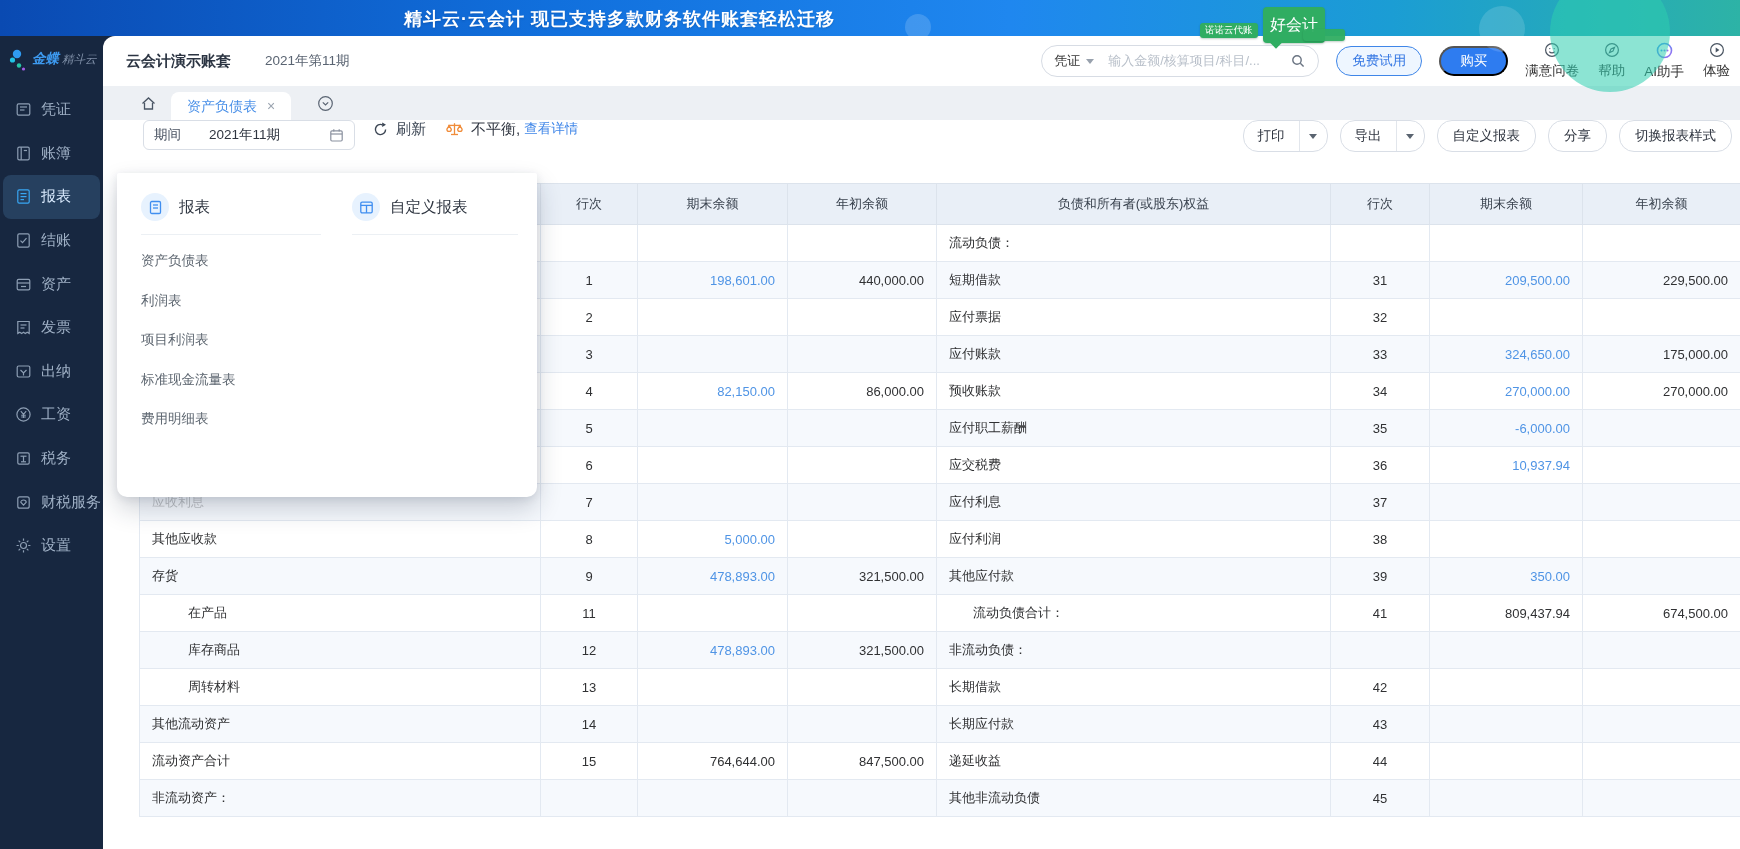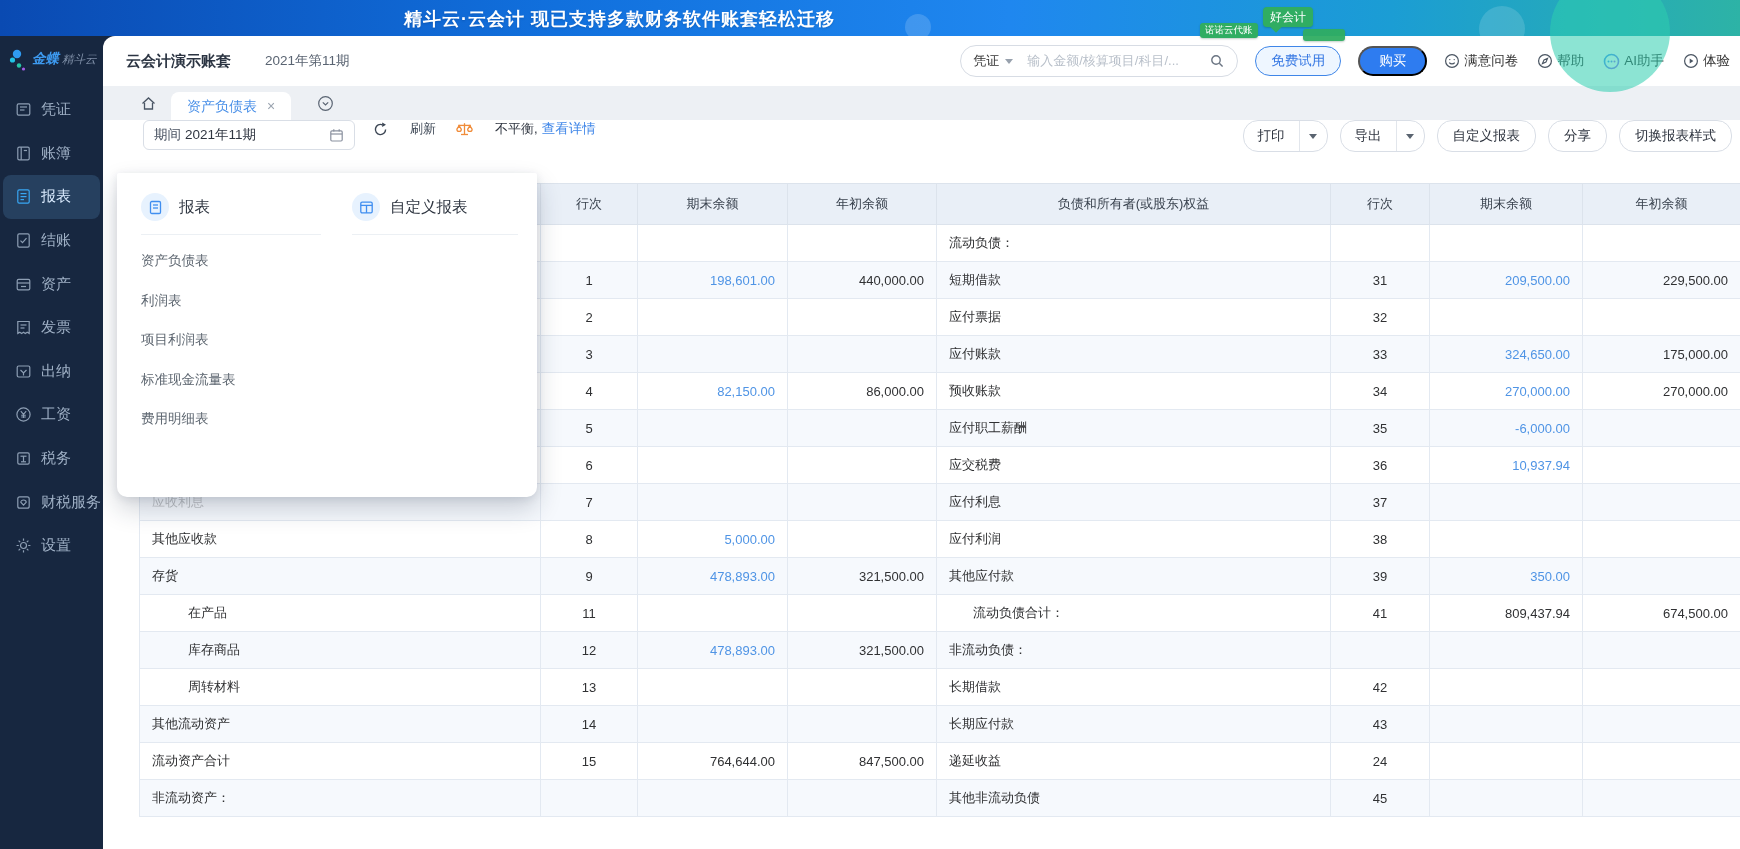--- a/index.html
+++ b/index.html
@@ -7,21 +7,21 @@
           font-family:"Liberation Sans","DejaVu Sans",sans-serif;-webkit-font-smoothing:antialiased;}
   
   .banner{height:36px;background:linear-gradient(90deg,#0a4ab2 0%,#1170dd 32%,#1f87ef 58%,#1b9dd4 80%,#2db3a6 100%);
           position:relative;overflow:visible;z-index:30;}
   .banner .blob1{position:absolute;right:70px;top:-28px;width:120px;height:120px;border-radius:50%;background:rgba(46,205,175,.55);}
   .banner .blob2{position:absolute;right:215px;top:6px;width:46px;height:46px;border-radius:50%;background:rgba(255,255,255,.14);}
   .banner .blob3{position:absolute;left:905px;top:14px;width:26px;height:26px;border-radius:50%;background:rgba(255,255,255,.16);}
   .banner-text{position:absolute;left:404px;top:7px;color:#fff;font-size:18px;font-weight:bold;letter-spacing:1px;white-space:nowrap;text-shadow:0 1px 2px rgba(0,40,90,.25);}
   .badge{position:absolute;background:#30ad62;color:#fff;border-radius:3px;display:flex;align-items:center;justify-content:center;box-shadow:0 1px 2px rgba(0,60,30,.25);z-index:31;}
   .badge.b1{left:1200px;top:23px;height:15px;padding:0 5px;font-size:9.5px;}
-  .badge.b2{left:1263px;top:7px;height:20px;padding:0 7px;font-size:12px;border-radius:4px;}
+  .badge.b2{left:1263px;top:7px;height:20px;padding:8px 7px;font-size:16px;border-radius:4px;}
   .badge.b2::after{content:"";position:absolute;left:9px;bottom:-4px;width:8px;height:8px;background:#30ad62;transform:rotate(45deg);}
   .badge.b3{left:1303px;top:29px;width:42px;height:12px;border-radius:3px;opacity:.95;}
   
   .body{display:flex;height:813px;}
   .sidebar{width:103px;background:#172740;flex-shrink:0;color:#9fb0c5;position:relative;z-index:5;}
   .logo{height:46px;display:flex;align-items:center;padding-left:8px;}
   .logo .brand{font-size:13.5px;font-weight:bold;font-style:italic;color:#3d9af0;margin-left:2px;}
   .logo .prod{font-size:11.5px;font-style:italic;color:#7e8ea6;margin-left:3px;}
   .nav{padding-top:6px;}
   .nav-item{height:43.6px;display:flex;align-items:center;gap:9px;padding-left:15px;font-size:15px;cursor:pointer;color:#9fb0c5;}
@@ -33,35 +33,35 @@
   .apph{height:50px;background:#fff;border-top-left-radius:12px;display:flex;align-items:center;padding:0 10px 0 23px;}
   .acct{font-size:15px;font-weight:bold;color:#2b3442;}
   .period{font-size:13.5px;color:#5a6472;margin-left:34px;}
   .hright{margin-left:auto;display:flex;align-items:center;gap:17px;}
   .searchbox{width:278px;height:32px;border:1px solid #d7dce4;border-radius:17px;display:flex;align-items:center;padding:0 12px;box-sizing:border-box;}
   .searchbox .cat{font-size:13px;color:#333;}
   .searchbox .caret{width:0;height:0;border-left:4px solid transparent;border-right:4px solid transparent;border-top:5px solid #98a1ad;margin-left:6px;}
   .searchbox .ph{font-size:13px;color:#b9c0ca;margin-left:14px;flex:1;white-space:nowrap;overflow:hidden;}
   .btn-trial{height:30px;padding:0 15px;border:1px solid #3f86e8;border-radius:16px;background:#eef6ff;color:#3577e3;font-size:13.5px;display:flex;align-items:center;cursor:pointer;}
   .btn-buy{height:30px;padding:0 19px;border-radius:16px;background:#2e7cf0;color:#fff;font-size:13.5px;display:flex;align-items:center;cursor:pointer;}
-  .hlink{display:flex;align-items:center;gap:4px;font-size:13.5px;color:#333;cursor:pointer;white-space:nowrap;}
+  .hlink{display:flex;align-items:center;gap:4px;font-size:13.5px;color:#333;cursor:pointer;white-space:nowrap;flex-direction:column;}
   
   .tabstrip{height:34px;background:#edf0f4;display:flex;align-items:flex-end;padding-left:22px;position:relative;}
   .tab-home{width:46px;height:34px;display:flex;align-items:center;justify-content:center;color:#4a5564;cursor:pointer;}
   .tab{padding:0 19px;height:34px;line-height:34px;font-size:14px;color:#3c4654;cursor:pointer;white-space:nowrap;}
   .tab.active{height:28px;line-height:28px;background:#fff;color:#4a90e8;border-radius:8px 8px 0 0;display:flex;align-items:center;gap:10px;padding:0 16px;}
   .tab .close{color:#9aa3af;font-size:14px;cursor:pointer;}
   .tab-more{margin-left:26px;height:34px;display:flex;align-items:center;color:#5a6472;cursor:pointer;}
   
   .content{flex:1;background:#fff;position:relative;overflow:hidden;}
   .toolbar{position:absolute;left:0;right:0;top:0;height:63px;display:flex;align-items:flex-start;padding:0 8px 0 40px;box-sizing:border-box;background:#fff;}
   .periodbox{width:212px;height:30px;border:1px solid #d9dee6;border-radius:6px;display:flex;align-items:center;padding:0 10px;box-sizing:border-box;cursor:pointer;}
   .periodbox .lbl{font-size:13.5px;color:#4a5362;}
-  .periodbox .val{font-size:13.5px;color:#2f3540;margin-left:4px;flex:1;}
-  .tool-item{display:flex;align-items:center;gap:22px;font-size:13px;color:#3c4654;cursor:pointer;}
+  .periodbox .val{font-size:13.5px;color:#2f3540;margin-left:28px;flex:1;}
+  .tool-item{display:flex;align-items:center;gap:8px;font-size:15px;color:#3c4654;cursor:pointer;}
   .refresh{margin-left:18px;}
   .unbal{margin-left:20px;color:#2f3540;cursor:default;}
   .detail-link{color:#3f86e8;margin-left:4px;cursor:pointer;font-size:13.5px;}
   .tb-right{margin-left:auto;display:flex;align-items:center;gap:12px;}
   .tb-btn{height:30px;border:1px solid #d9dee6;border-radius:15px;background:#fff;color:#2f3540;font-size:13.5px;display:flex;align-items:center;cursor:pointer;}
   .tb-btn .seg{padding:0 14px;height:100%;display:flex;align-items:center;}
   .tb-btn .segc{width:27px;height:100%;display:flex;align-items:center;justify-content:center;border-left:1px solid #e2e6ec;}
   .tb-btn.plain{padding:0 15px;}
   .ccaret{width:0;height:0;border-left:4px solid transparent;border-right:4px solid transparent;border-top:5px solid #5a6470;}
   
@@ -509,21 +509,21 @@
                   <td class="num">43</td>
                   <td class="amt"></td>
                   <td class="amt"></td>
                 </tr>
                 <tr>
                   <td class="name">流动资产合计</td>
                   <td class="num">15</td>
                   <td class="amt">764,644.00</td>
                   <td class="amt">847,500.00</td>
                   <td class="name">递延收益</td>
-                  <td class="num">24</td>
+                  <td class="num">44</td>
                   <td class="amt"></td>
                   <td class="amt"></td>
                 </tr>
                 <tr>
                   <td class="name">非流动资产：</td>
                   <td class="num"></td>
                   <td class="amt"></td>
                   <td class="amt"></td>
                   <td class="name">其他非流动负债</td>
                   <td class="num">45</td>

